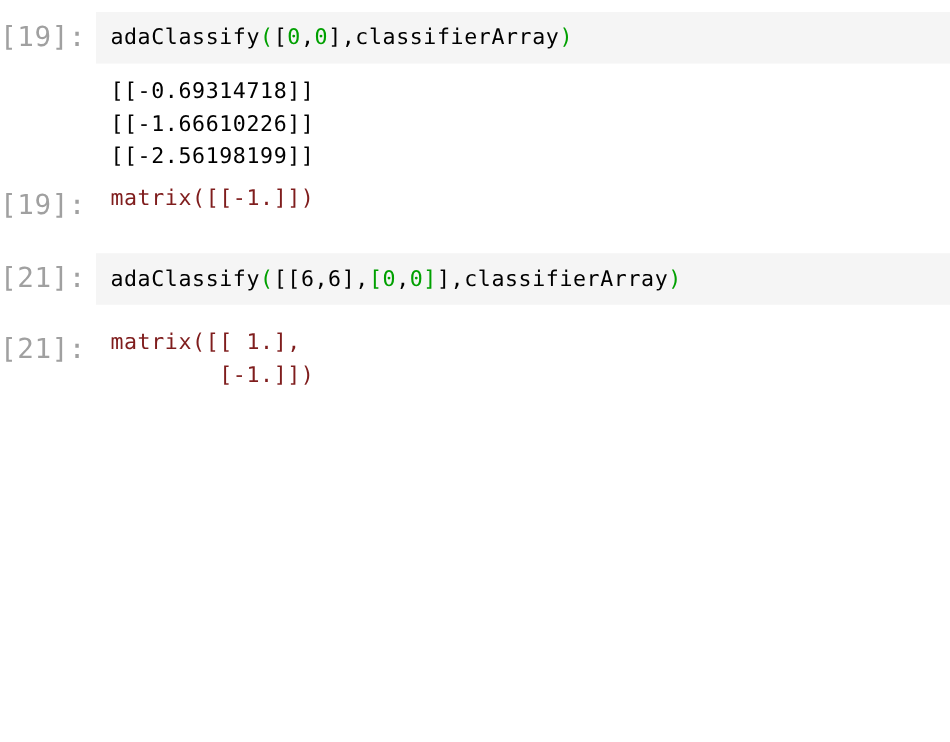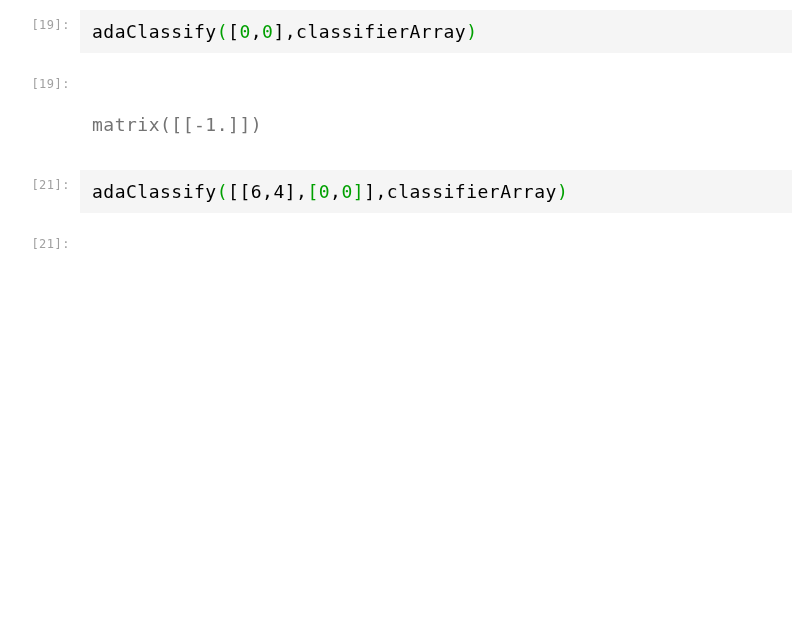--- a/index.html
+++ b/index.html
@@ -14,21 +14,21 @@
     display: flex;
     align-items: flex-start;
     margin-bottom: 4px;
   }
   .prompt {
     width: 80px;
     flex-shrink: 0;
     text-align: right;
     padding-right: 10px;
     color: #a0a0a0;
-    font-size: 12px;
+    font-size: 23px;
     padding-top: 8px;
   }
   .content {
     flex: 1;
   }
   .code-input {
     background: #f5f5f5;
     padding: 8px 12px;
     font-family: inherit;
     white-space: pre;
@@ -37,23 +37,22 @@
   }
   .print-output {
     padding: 6px 12px 2px 12px;
     white-space: pre;
     color: #000;
     line-height: 1.5;
   }
   .result-output {
     padding: 2px 12px 6px 12px;
     white-space: pre;
-    color: #737373;
+    color: #7f1d1d;
     line-height: 1.5;
-    margin-top: 40px;
   }
   .spacer {
     height: 22px;
   }
   .fn { color: #000; }
   .paren { color: #00a000; }
   .bracket { color: #000; }
   .bracket-green { color: #00a000; }
   .num { color: #00a000; }
   .comma { color: #000; }
@@ -62,34 +61,43 @@
 <body>
 
 <div class="cell">
   <div class="prompt">[19]:</div>
   <div class="content">
     <div class="code-input"><span class="fn">adaClassify</span><span class="paren">(</span><span class="bracket">[</span><span class="num">0</span><span class="comma">,</span><span class="num">0</span><span class="bracket">]</span><span class="comma">,classifierArray</span><span class="paren">)</span></div>
   </div>
 </div>
 <div class="cell">
   <div class="prompt"></div>
+  <div class="content">
+    <div class="print-output">[[-0.69314718]]
+[[-1.66610226]]
+[[-2.56198199]]</div>
+  </div>
 </div>
 <div class="cell">
   <div class="prompt">[19]:</div>
   <div class="content">
     <div class="result-output">matrix([[-1.]])</div>
   </div>
 </div>
 
 <div class="spacer"></div>
 
 <div class="cell">
   <div class="prompt">[21]:</div>
   <div class="content">
-    <div class="code-input"><span class="fn">adaClassify</span><span class="paren">(</span><span class="bracket">[[6,4],</span><span class="bracket-green">[</span><span class="num">0</span><span class="comma">,</span><span class="num">0</span><span class="bracket-green">]</span><span class="bracket">]</span><span class="comma">,classifierArray</span><span class="paren">)</span></div>
+    <div class="code-input"><span class="fn">adaClassify</span><span class="paren">(</span><span class="bracket">[[6,6],</span><span class="bracket-green">[</span><span class="num">0</span><span class="comma">,</span><span class="num">0</span><span class="bracket-green">]</span><span class="bracket">]</span><span class="comma">,classifierArray</span><span class="paren">)</span></div>
   </div>
 </div>
 <div class="cell">
   <div class="prompt"></div>
 </div>
 <div class="cell">
   <div class="prompt">[21]:</div>
+  <div class="content">
+    <div class="result-output">matrix([[ 1.],
+        [-1.]])</div>
+  </div>
 </div>
 
 </body></html>

